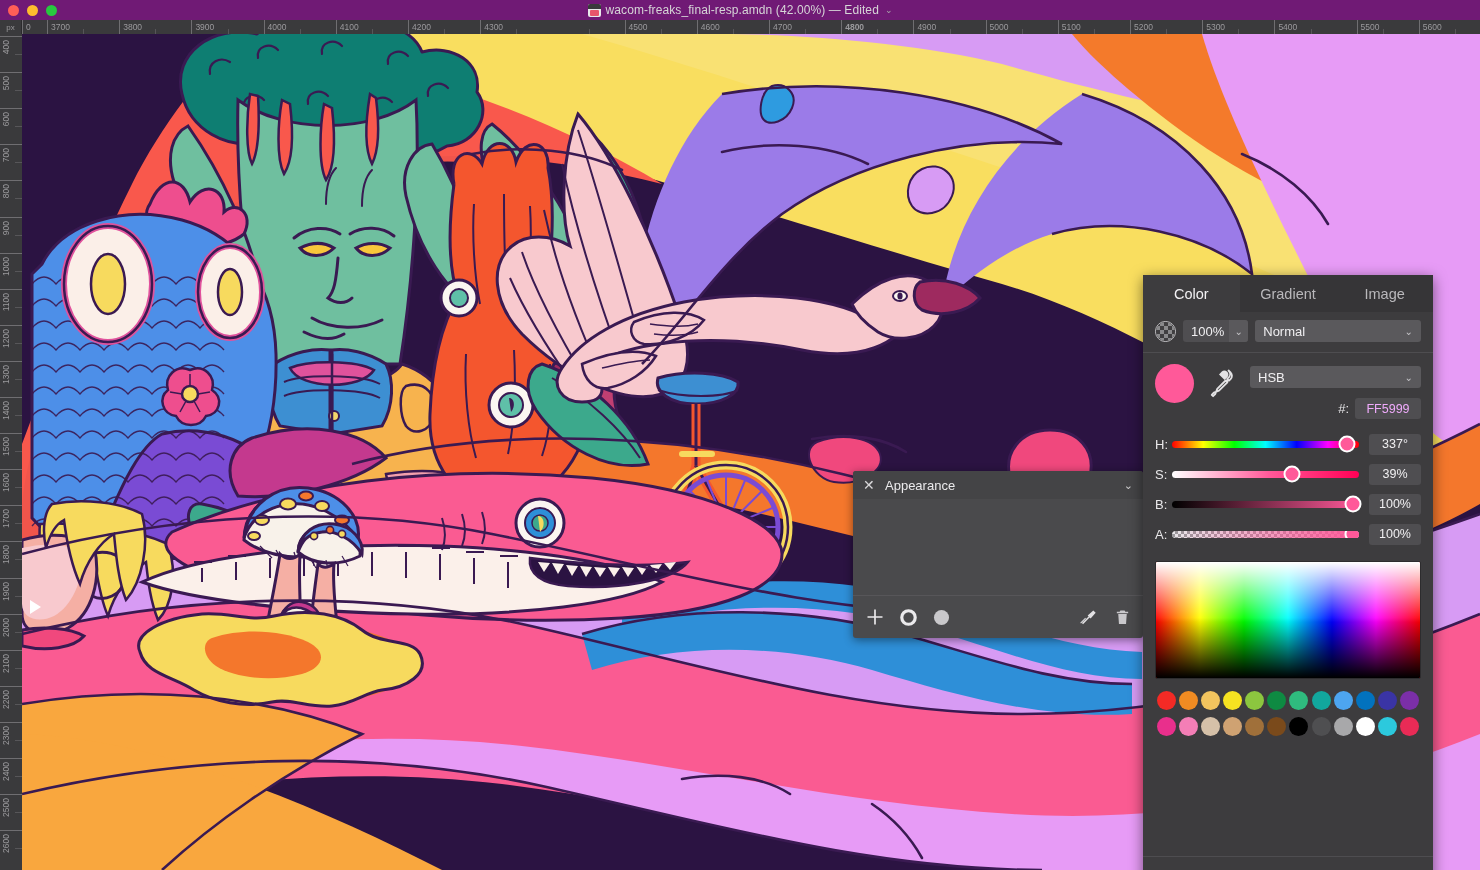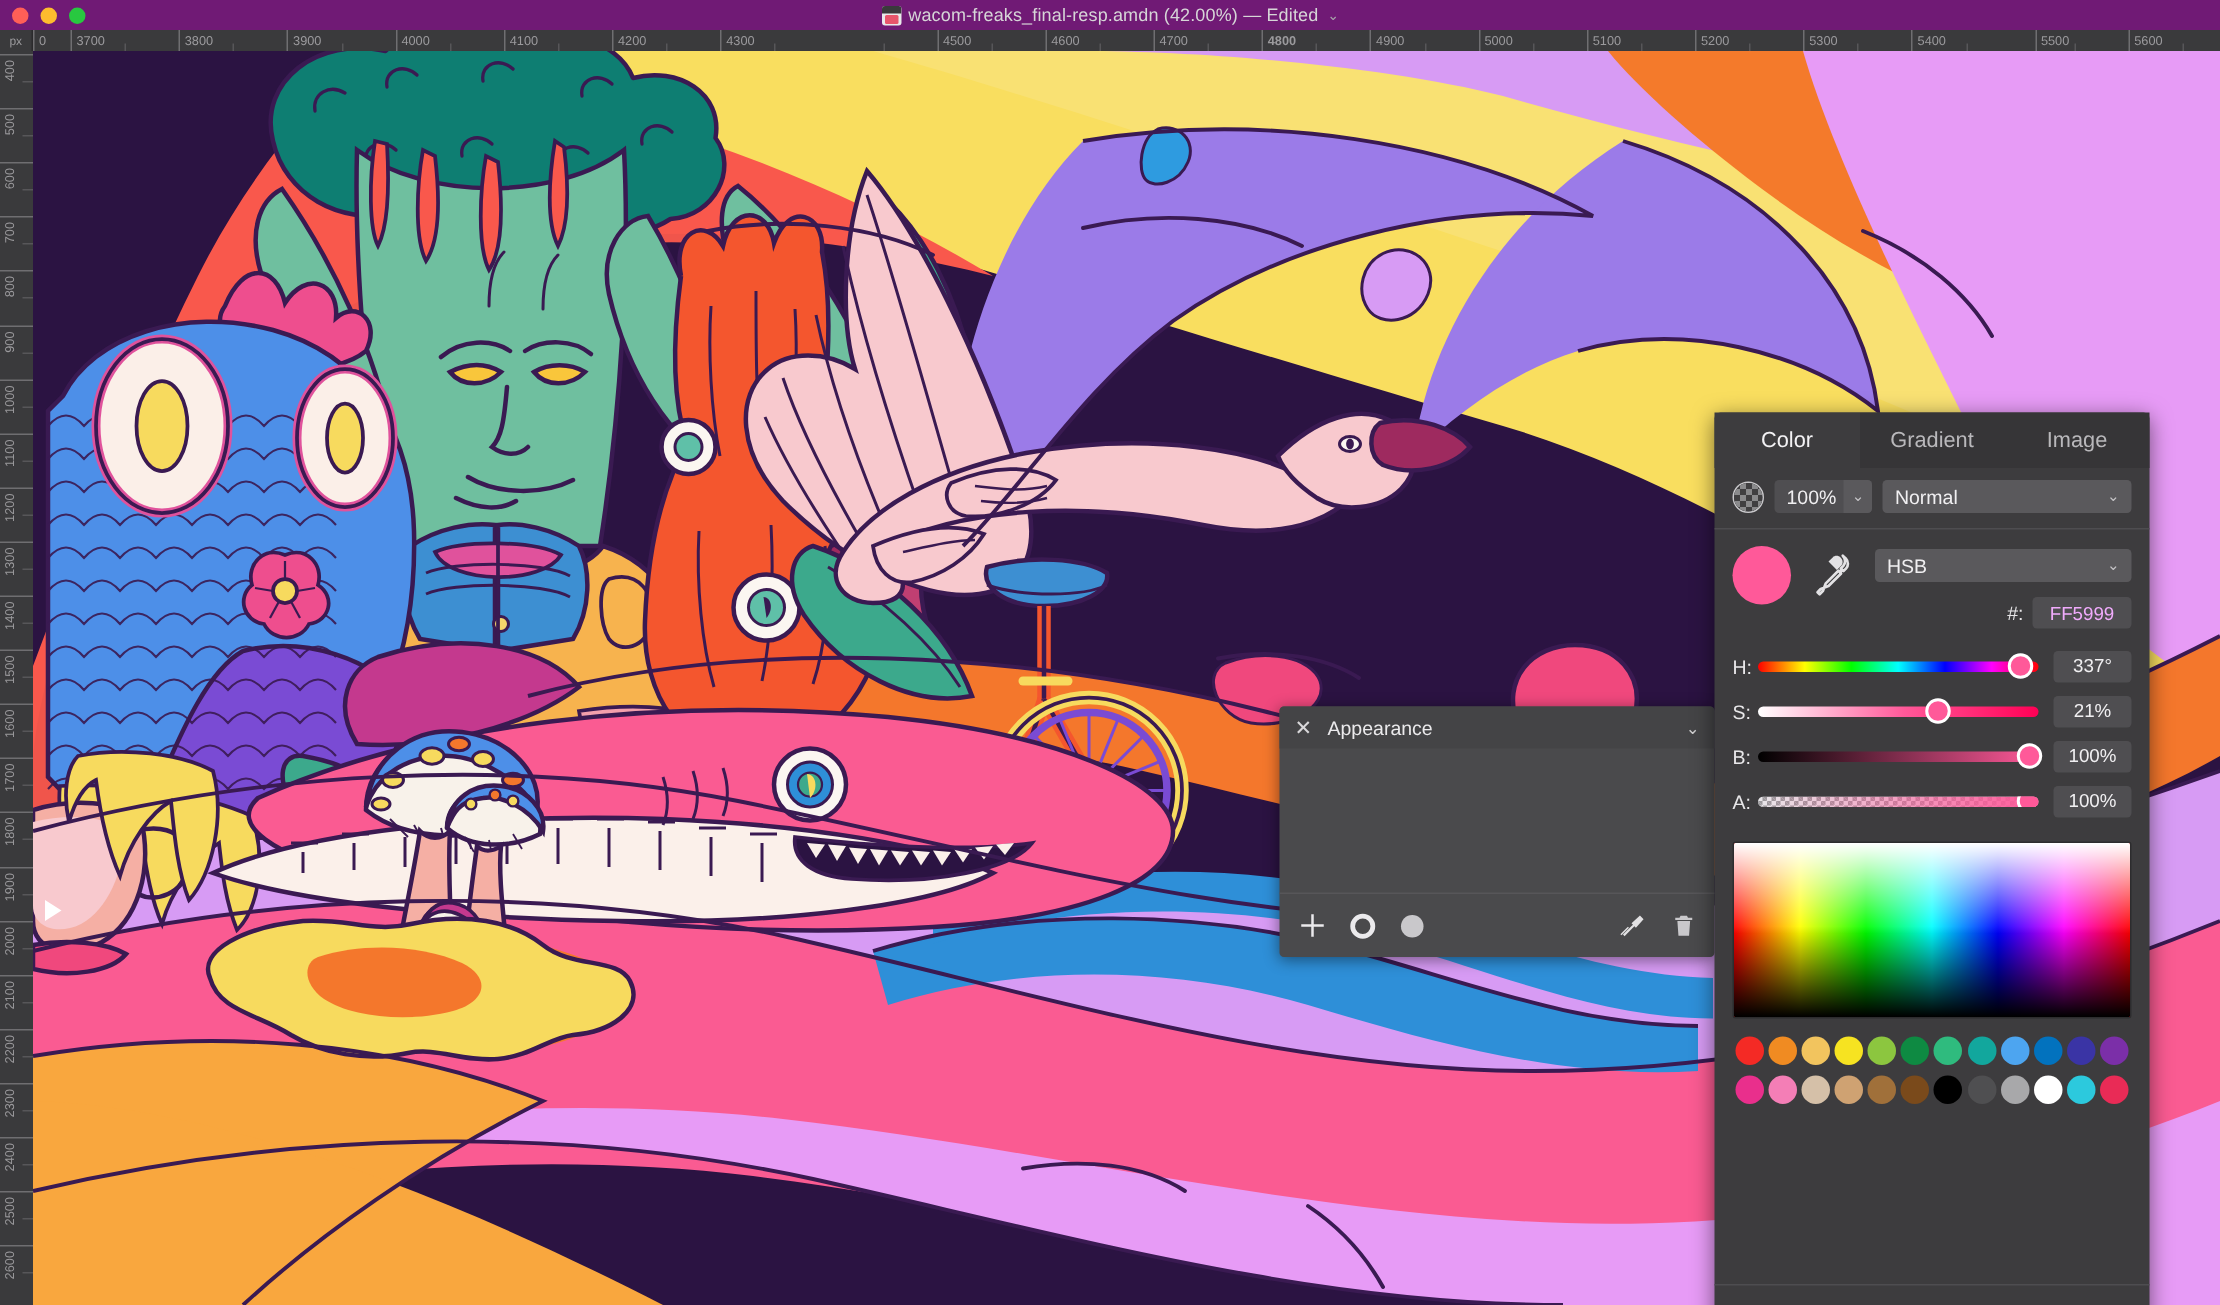--- a/index.html
+++ b/index.html
@@ -827,21 +827,21 @@
         <span class="sl-track" id="t-h">
           <span class="sl-knob" style="left: 93.6%; background: rgb(255, 89, 153);"></span>
         </span>
         <span class="sl-val">337°</span>
       </div>
       <div class="sl-row">
         <span class="sl-key">S:</span>
         <span class="sl-track" id="t-s">
           <span class="sl-knob" style="left: 64%; background: rgb(255, 89, 153);"></span>
         </span>
-        <span class="sl-val">21%</span>
+        <span class="sl-val">39%</span>
       </div>
       <div class="sl-row">
         <span class="sl-key">B:</span>
         <span class="sl-track" id="t-b">
           <span class="sl-knob" style="left: 97%; background: rgb(255, 89, 153);"></span>
         </span>
         <span class="sl-val">100%</span>
       </div>
       <div class="sl-row">
         <span class="sl-key">A:</span>

